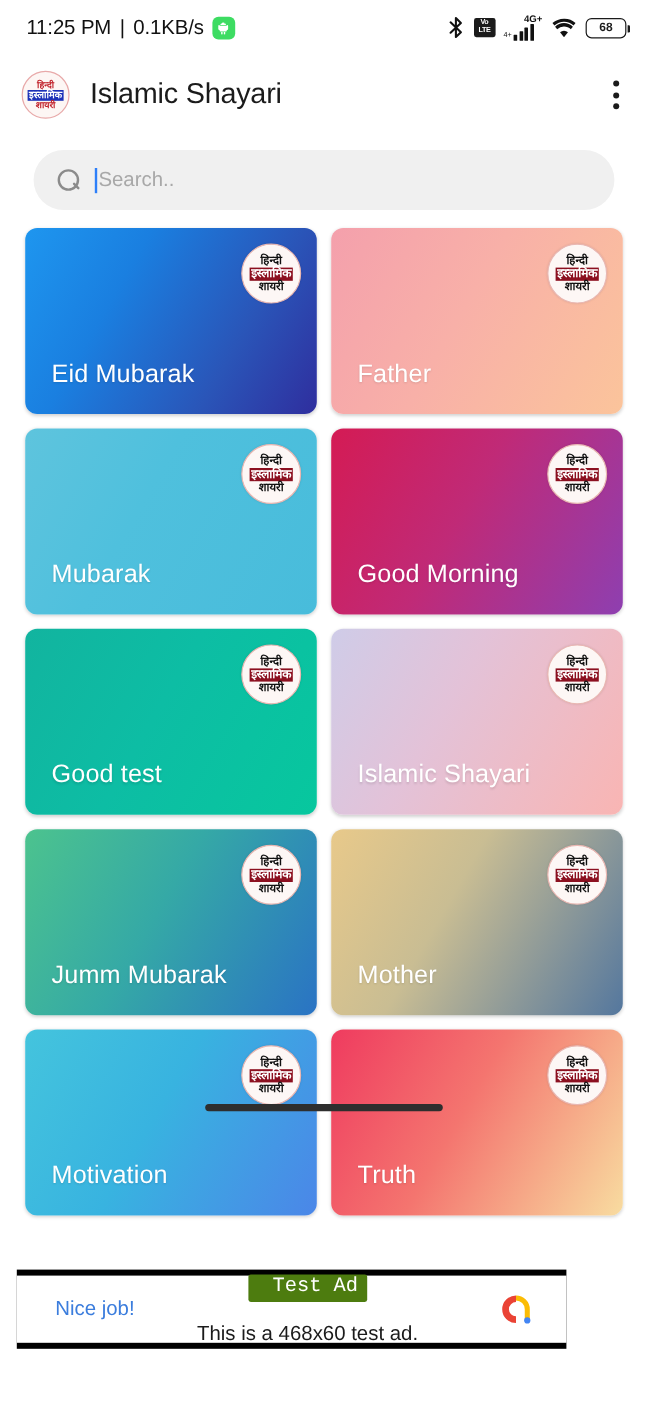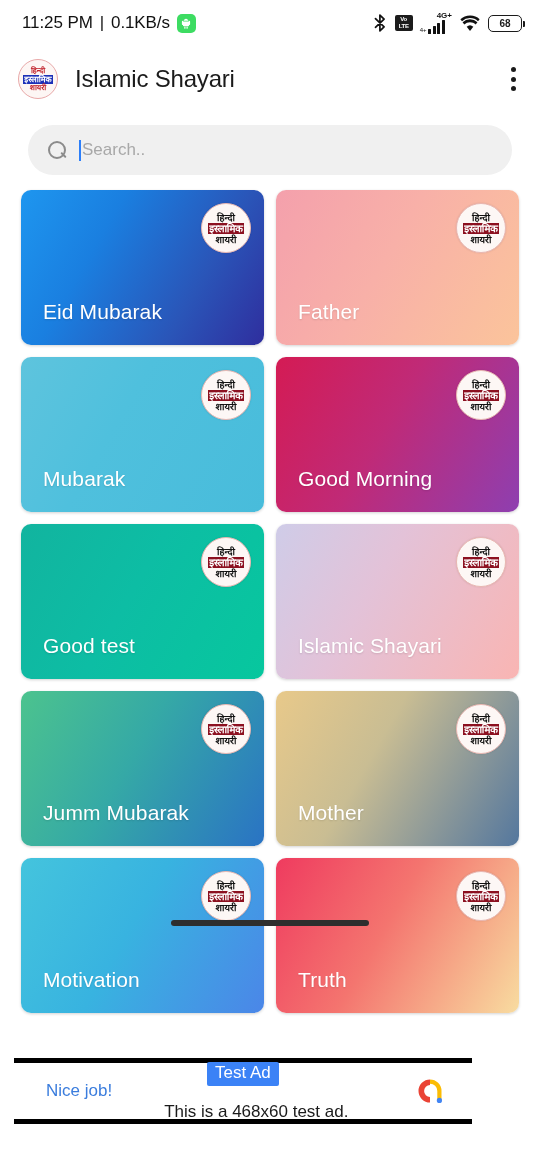--- a/index.html
+++ b/index.html
@@ -113,22 +113,22 @@
     height:56px; background:#ffffff; display:flex; align-items:center;
     padding:0 26px 0 32px;
   }
   .ad-cta { font-size:17px; color:#3b7ddd; flex:0 0 auto; }
   .ad-text { font-size:17px; color:#1b1b1b; margin-left:52px; flex:1 1 auto;margin-top:42px; }
   .admob {
     width:32px; height:32px; position:relative; flex:0 0 auto;
   }
   .ad-label {
     position:absolute; left:193px; top:4px;
-    background:#3b82f6; color:#fff; font-size:17px;
-    padding:1px 8px 3px 8px; border-radius:2px; z-index:5;
+    background:#4d7c0f; color:#fff; font-size:17px;
+    padding:1px 8px 3px 20px; border-radius:2px; z-index:5;font-family:Liberation Mono, monospace;
   }
 
   
   .nav-pill {
     position:absolute; left:50%; transform:translateX(-50%);
     bottom:18px; width:198px; height:6px; border-radius:3px; background:#2e2e2e;
   }
 </style>
 </head>
 <body>

